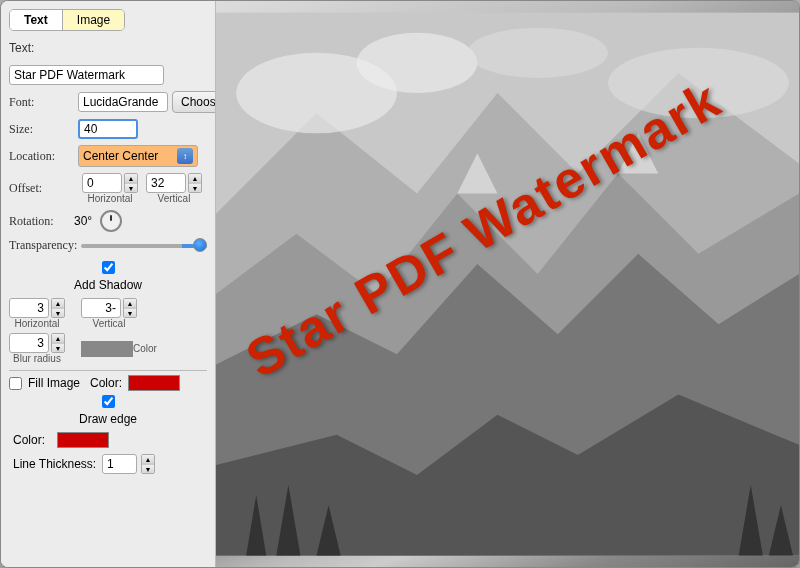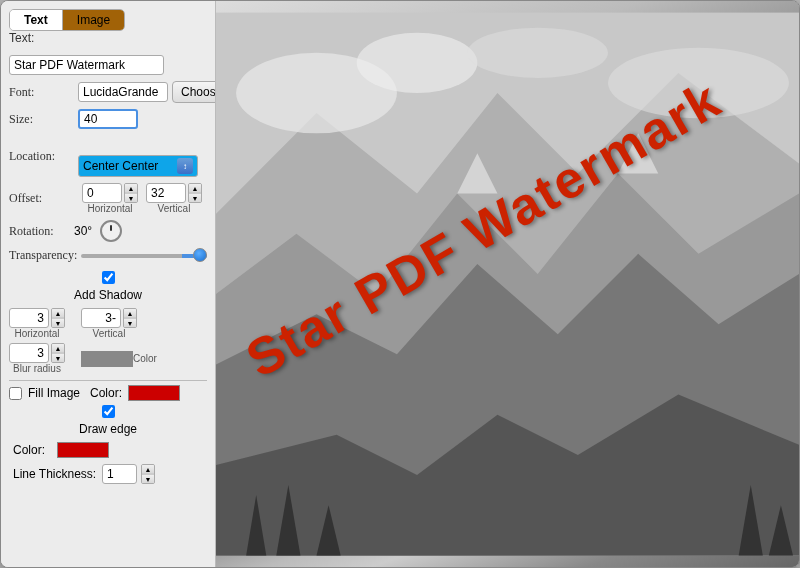--- a/index.html
+++ b/index.html
@@ -65,30 +65,31 @@
       width: 215px;
       background: #ececec;
       border-right: 1px solid #bbb;
       padding: 8px;
       overflow-y: auto;
       flex-shrink: 0;
     }
     .tabs {
       display: flex;
       gap: 0;
+      margin-bottom: 10px;
       border: 1px solid #aaa;
       border-radius: 5px;
       overflow: hidden;
       width: fit-content;
     }
     .tab {
       padding: 3px 14px;
       font-size: 12px;
       cursor: pointer;
-      background: #a16207;
+      background: #fef9c3;
       border: none;
       outline: none;
     }
     .tab.active {
       background: #ffffff;
       font-weight: bold;
     }
     .tab:first-child { border-right: 1px solid #aaa; }
     .form-row {
       display: flex;
@@ -129,29 +130,28 @@
       font-size: 12px;
       background: linear-gradient(to bottom, #f5f5f5, #ddd);
       border: 1px solid #aaa;
       border-radius: 4px;
       cursor: pointer;
       height: 22px;
     }
     .location-select {
       display: flex;
       align-items: center;
-      background: #0ea5e9;
+      background: #fdba74;
       border: 1px solid #aaa;
       border-radius: 3px;
       padding: 0 4px;
       font-size: 12px;
       height: 22px;
       width: 120px;
       position: relative;
-      margin-top: 20px;
     }
     .location-select-text { flex: 1; }
     .select-arrow {
       width: 16px;
       height: 16px;
       background: linear-gradient(to bottom, #6a9fd8, #3a6fc8);
       border-radius: 3px;
       display: flex;
       align-items: center;
       justify-content: center;

